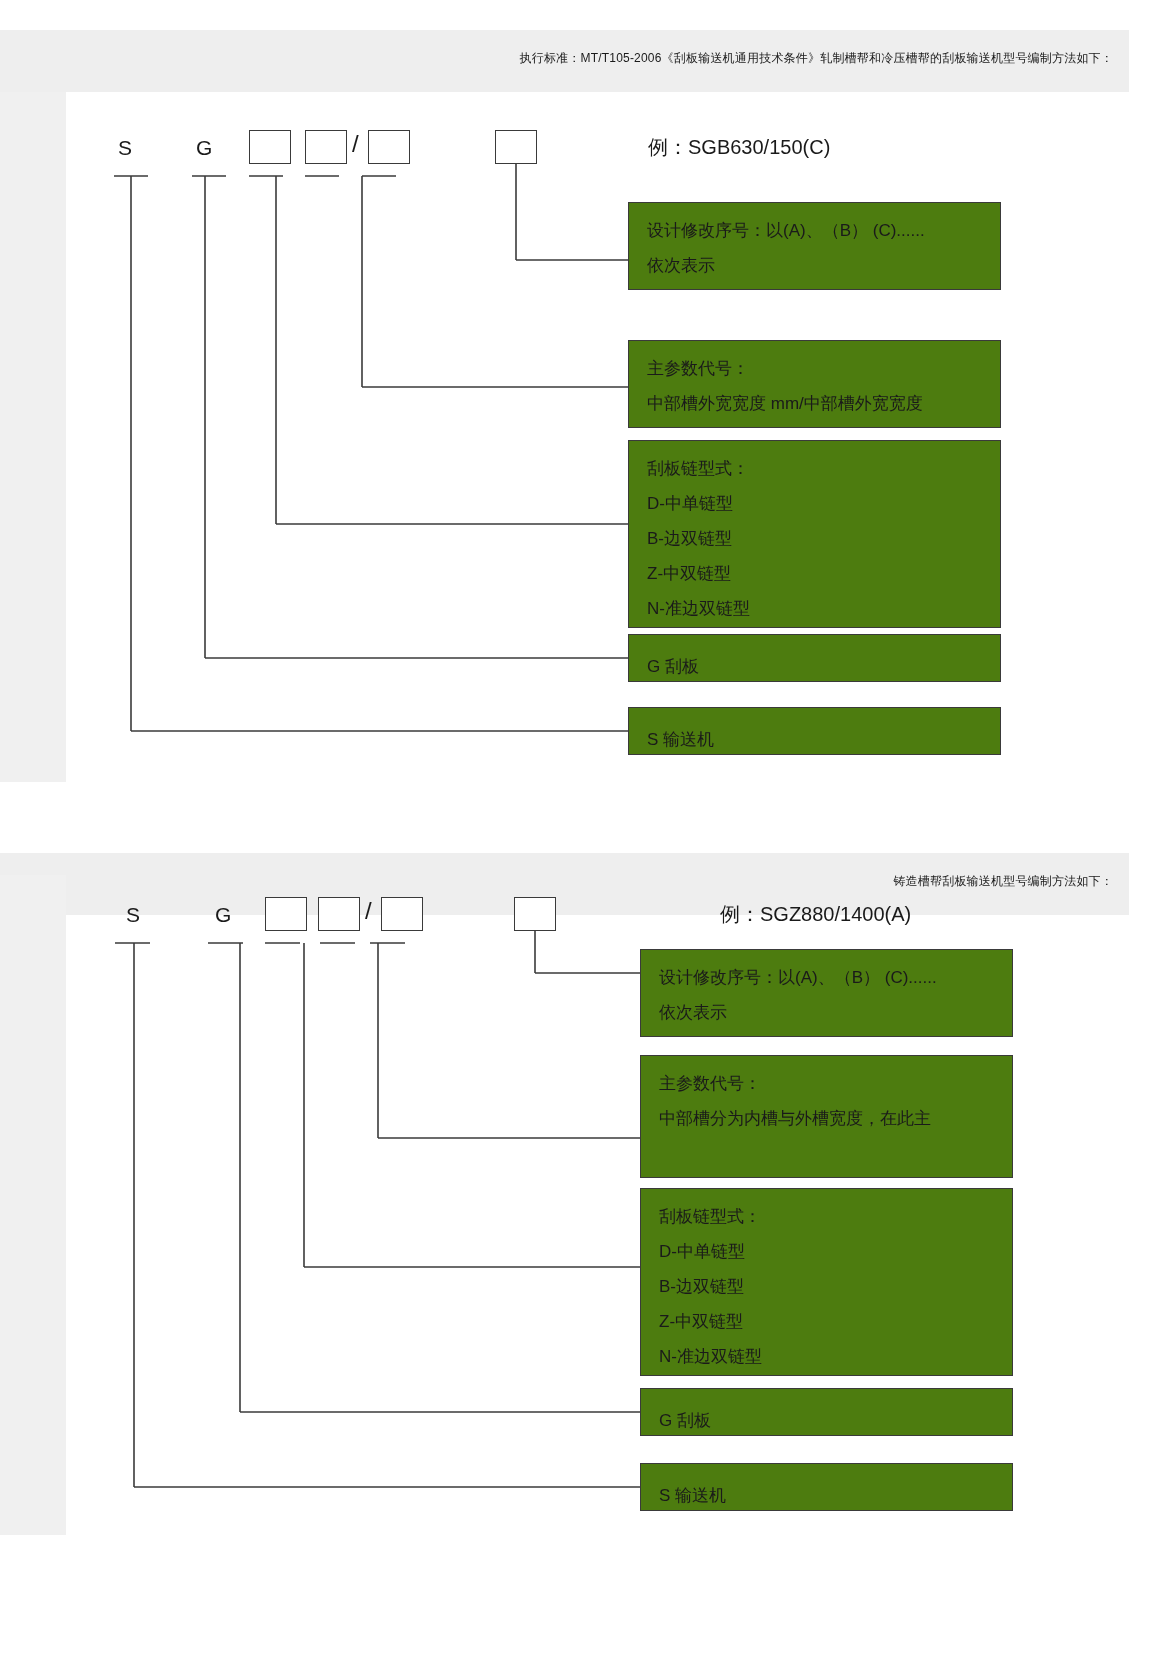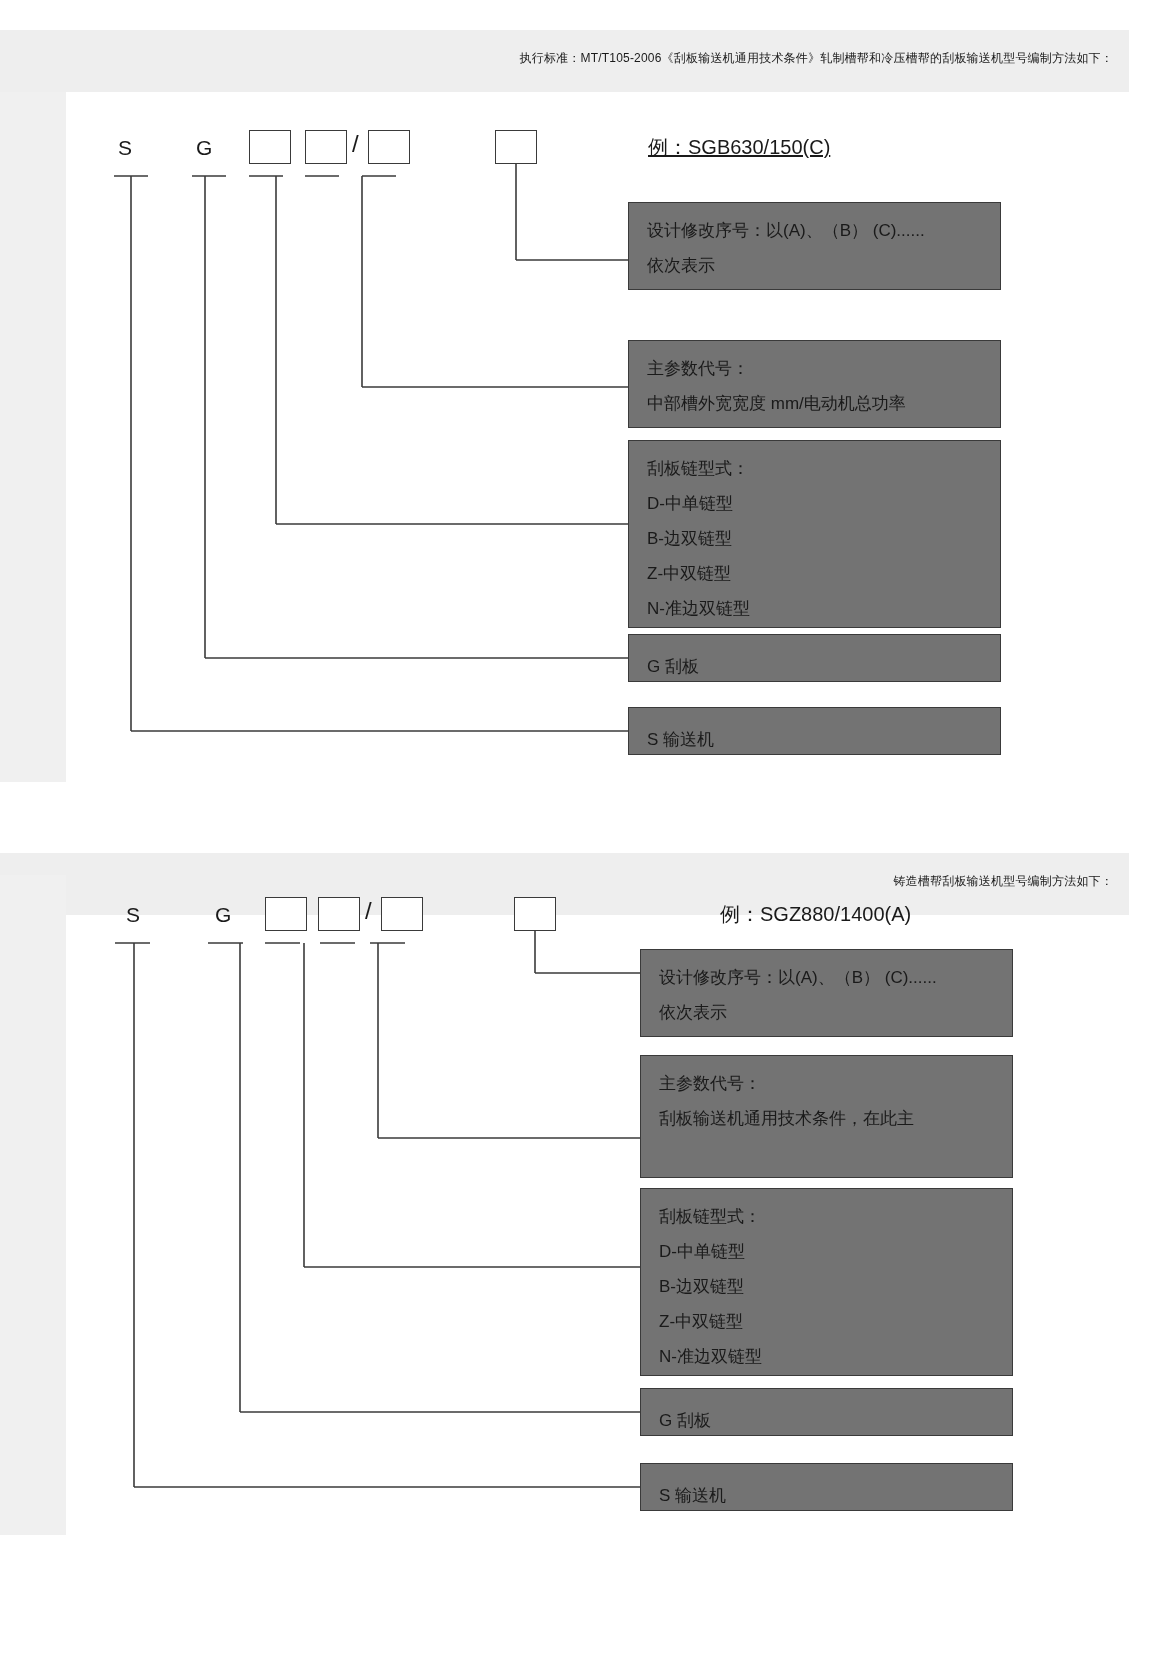--- a/index.html
+++ b/index.html
@@ -61,21 +61,21 @@
     position:absolute;
     font-size:20px;
     color:#1a1a1a;
     white-space:nowrap;
   }
 
   
   .callout{
     position:absolute;
     border:1.6px solid #3a3a3a;
-    background:#737373;
+    background:#4d7c0f;
     box-sizing:border-box;
     padding:10px 0 10px 18px;
   }
   .callout .ln{
     font-size:17px;
     line-height:35px;
     color:#1a1a1a;
     white-space:nowrap;
   }
   .callout.single{display:flex;align-items:center;padding-top:16px;padding-bottom:0;}
@@ -118,30 +118,30 @@
 
     <span class="code-letter" style="left:118px;top:44px;">S</span>
     <span class="code-letter" style="left:196px;top:44px;">G</span>
 
     <span class="code-box" style="left:249px;top:38px;width:42px;height:34px;"></span>
     <span class="code-box" style="left:305px;top:38px;width:42px;height:34px;"></span>
     <span class="slash" style="left:352px;top:38px;">/</span>
     <span class="code-box" style="left:368px;top:38px;width:42px;height:34px;"></span>
     <span class="code-box" style="left:495px;top:38px;width:42px;height:34px;"></span>
 
-    <span class="example" style="left:648px;top:42px;text-decoration:underline;">例：SGB630/150(C)</span>
+    <span class="example" style="left:648px;top:42px;">例：SGB630/150(C)</span>
 
     <div class="callout" style="left:628px;top:110px;width:373px;height:88px;">
       <div class="ln">设计修改序号：以(A)、（B） (C)......</div>
       <div class="ln">依次表示</div>
     </div>
 
     <div class="callout" style="left:628px;top:248px;width:373px;height:88px;">
       <div class="ln">主参数代号：</div>
-      <div class="ln">中部槽外宽宽度  mm/电动机总功率</div>
+      <div class="ln">中部槽外宽宽度  mm/中部槽外宽宽度</div>
     </div>
 
     <div class="callout" style="left:628px;top:348px;width:373px;height:188px;">
       <div class="ln">刮板链型式：</div>
       <div class="ln">D-中单链型</div>
       <div class="ln">B-边双链型</div>
       <div class="ln">Z-中双链型</div>
       <div class="ln">N-准边双链型</div>
     </div>
 
@@ -196,21 +196,21 @@
 
     <span class="example" style="left:672px;top:26px;margin-left:48px;">例：SGZ880/1400(A)</span>
 
     <div class="callout" style="left:640px;top:74px;width:373px;height:88px;">
       <div class="ln">设计修改序号：以(A)、（B） (C)......</div>
       <div class="ln">依次表示</div>
     </div>
 
     <div class="callout" style="left:640px;top:180px;width:373px;height:123px;">
       <div class="ln">主参数代号：</div>
-      <div class="ln">刮板输送机通用技术条件，在此主</div>
+      <div class="ln">中部槽分为内槽与外槽宽度，在此主</div>
     </div>
 
     <div class="callout" style="left:640px;top:313px;width:373px;height:188px;">
       <div class="ln">刮板链型式：</div>
       <div class="ln">D-中单链型</div>
       <div class="ln">B-边双链型</div>
       <div class="ln">Z-中双链型</div>
       <div class="ln">N-准边双链型</div>
     </div>
 

